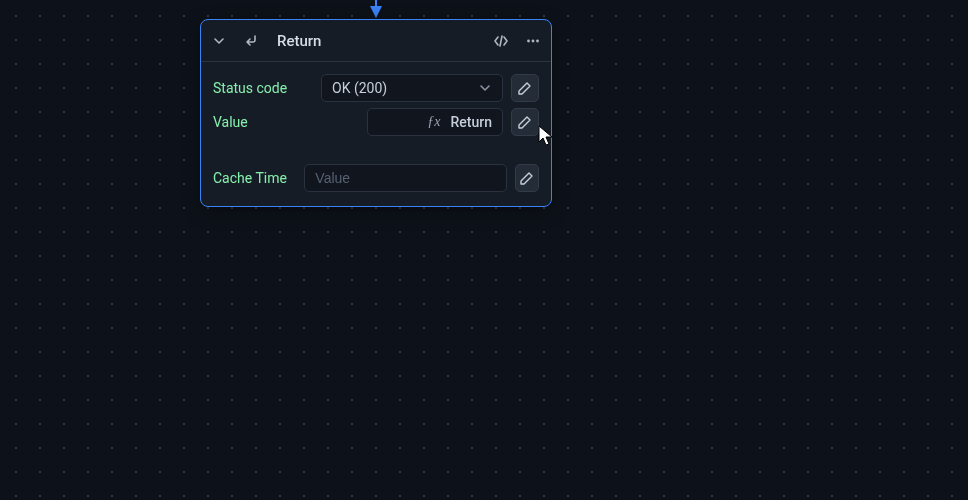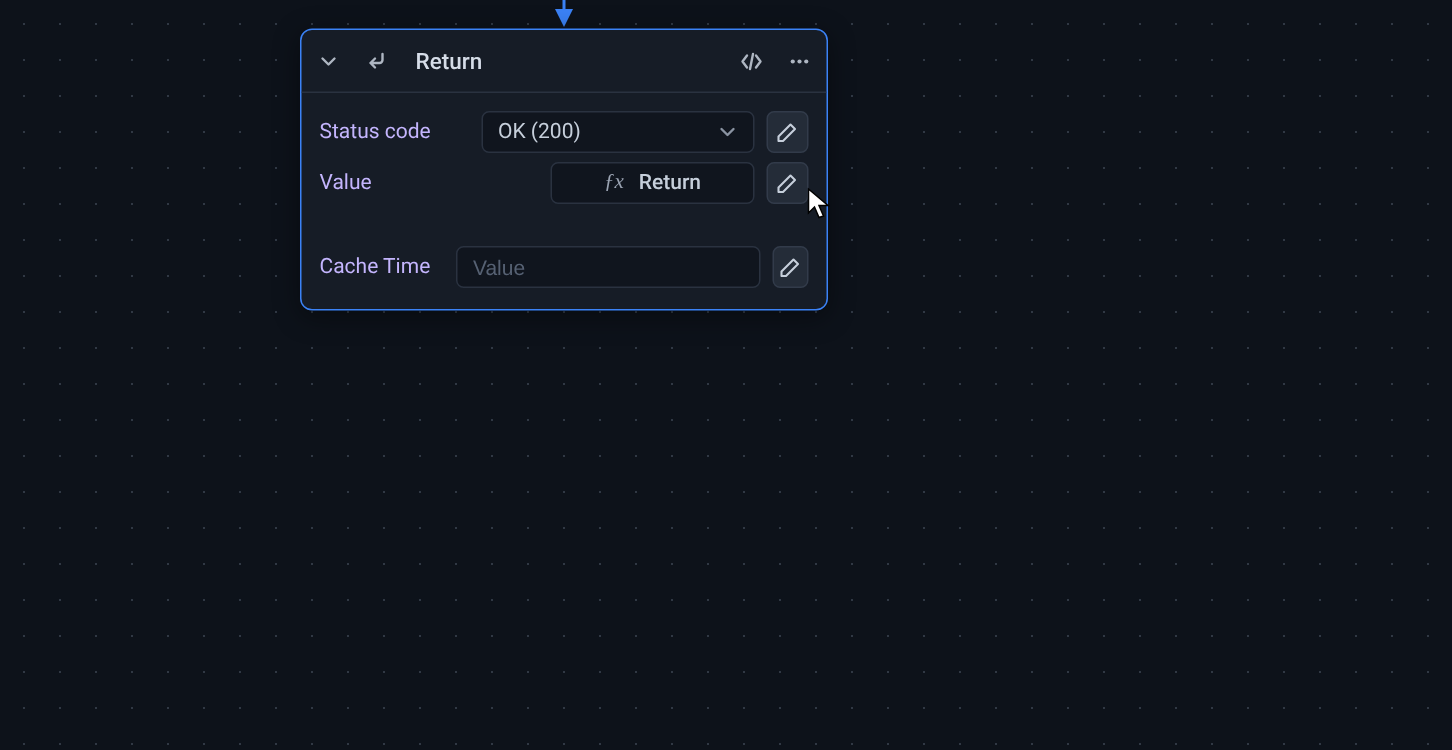--- a/index.html
+++ b/index.html
@@ -81,21 +81,21 @@
     display: flex;
     align-items: center;
     gap: 8px;
     margin-bottom: 6px;
   }
   .row:last-child { margin-bottom: 0; margin-top: 28px; }
 
   .row-label {
     width: 100px;
     font-size: 14px;
-    color: #c4b5fd;
+    color: #86efac;
   }
 
   .field, .select-field, .editor-btn {
     flex: 1;
     height: 28px;
     background: #10151e;
     border: 1px solid #2a3240;
     border-radius: 5px;
     font-size: 14px;
     color: #c6cfdb;
@@ -103,21 +103,21 @@
     align-items: center;
     padding: 0 10px;
   }
   .select-field {
     justify-content: space-between;
     cursor: pointer;
   }
   .select-field .chev { color: #8a93a2; display:flex; }
 
   .editor-btn {
-    justify-content: center;
+    justify-content: flex-end;
     gap: 10px;
     cursor: pointer;
     font-weight:500;
     margin-left:46px;
   }
   .editor-btn .fx { color:#9aa3b2; font-style:italic; font-family:"Times New Roman",serif; font-size:14px; }
 
   input.text-input {
     flex:1;
     height:28px;

